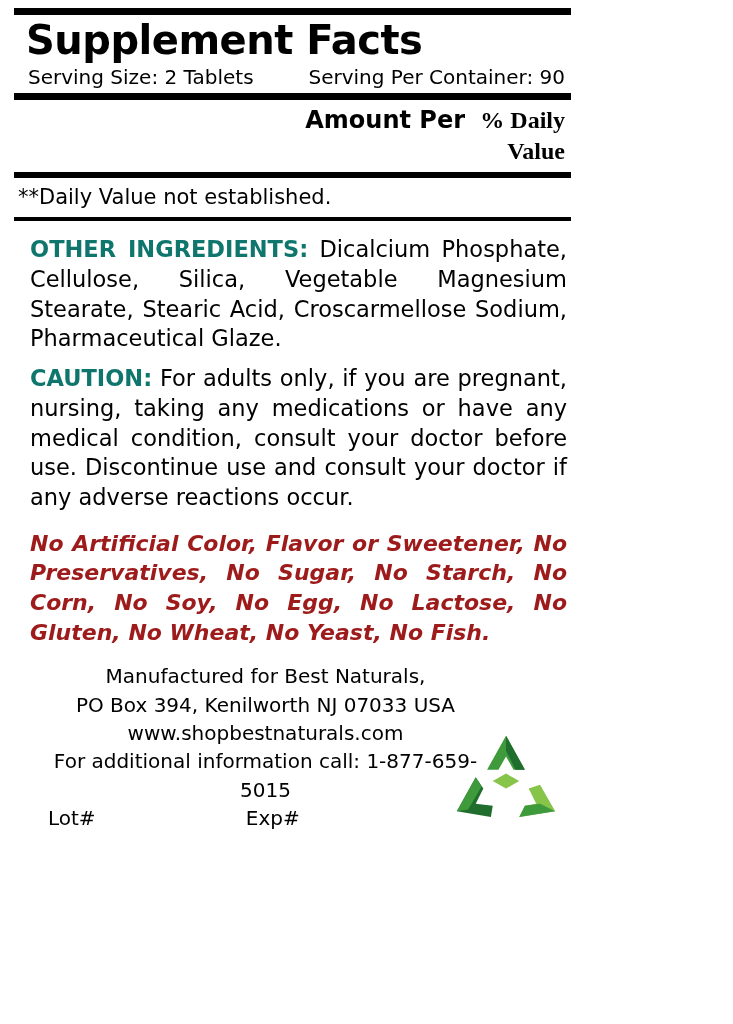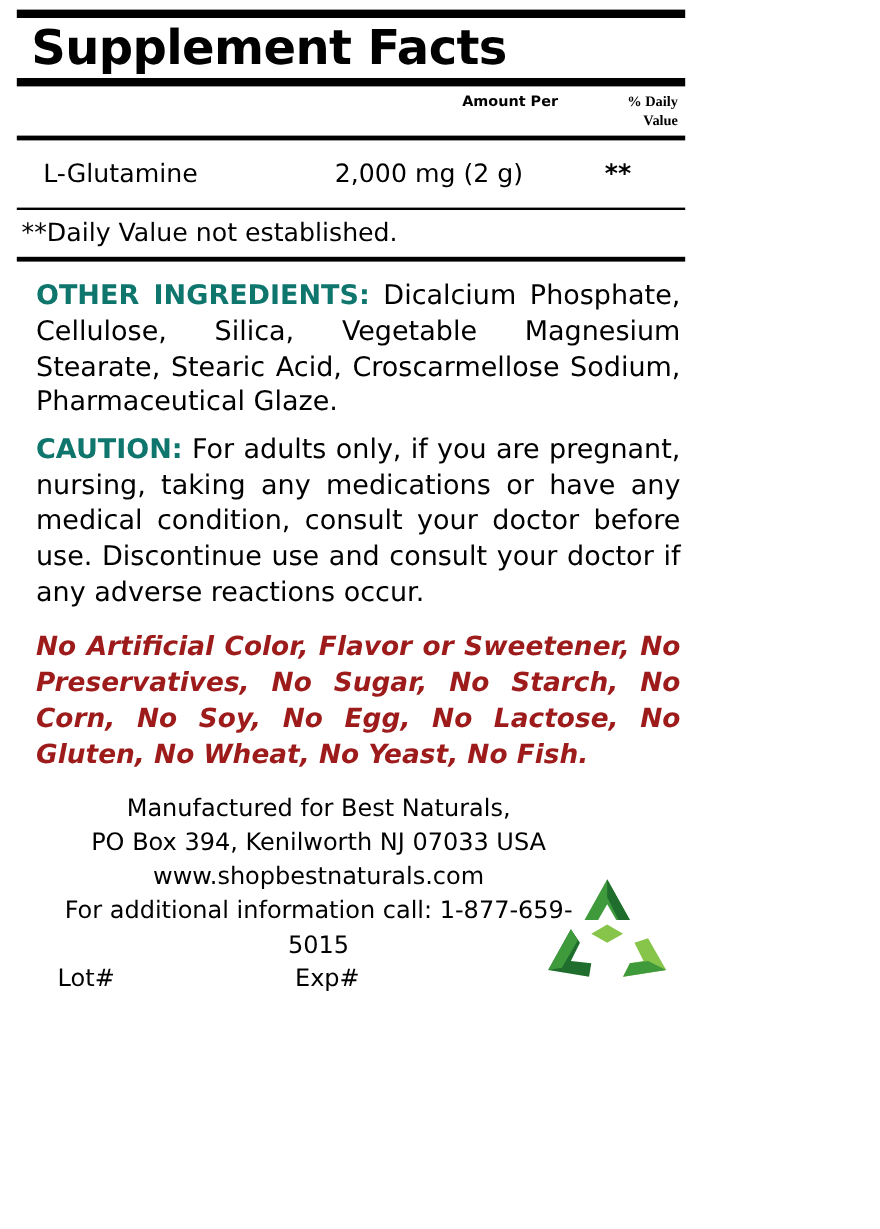--- a/index.html
+++ b/index.html
@@ -55,21 +55,21 @@
     margin: 0;
   }
   .sf-head-row {
     display: flex;
     justify-content: flex-end;
     align-items: flex-start;
     padding: 5px 6px 5px 0;
   }
   .sf-head-col {
     text-align: right;
-    font-size: 12px;
+    font-size: 24px;
     font-weight: bold;
     line-height: 1.3;
   }
   .sf-head-amount {
     width: 215px;
   }
   .sf-head-dv {
     width: 100px;
     font-family: Liberation Serif, serif;
   }
@@ -155,40 +155,39 @@
   }
 </style>
 </head>
 <body>
 
 <div class="label">
 
   <div class="sf-panel">
     <div class="sf-title">Supplement Facts</div>
 
+    <div class="sf-serving-row">
+      <span>Serving Size: 2 Tablets</span>
+      <span>Serving Per Container: 90</span>
+    </div>
 
     <div class="rule-thick"></div>
 
     <div class="sf-head-row">
       <div class="sf-head-col sf-head-amount">
         <div>Amount Per</div>
       </div>
       <div class="sf-head-col sf-head-dv">
         <div>% Daily</div>
         <div>Value</div>
       </div>
     </div>
 
     <div class="rule-medium"></div>
 
-    <div class="sf-nutrient-row">
-      <div class="sf-nutrient-name">L-Glutamine</div>
-      <div class="sf-nutrient-amount">2,000 mg (2 g)</div>
-      <div class="sf-nutrient-dv">**</div>
-    </div>
 
     <div class="rule-thin"></div>
 
     <div class="sf-footnote">**Daily Value not established.</div>
 
     <div class="sf-bottom"></div>
   </div>
 
   <div class="body-block">
     <span class="heading-red">OTHER  INGREDIENTS:</span><span> Dicalcium Phosphate, Cellulose, Silica, Vegetable Magnesium Stearate, Stearic Acid, Croscarmellose Sodium, Pharmaceutical Glaze.</span>

